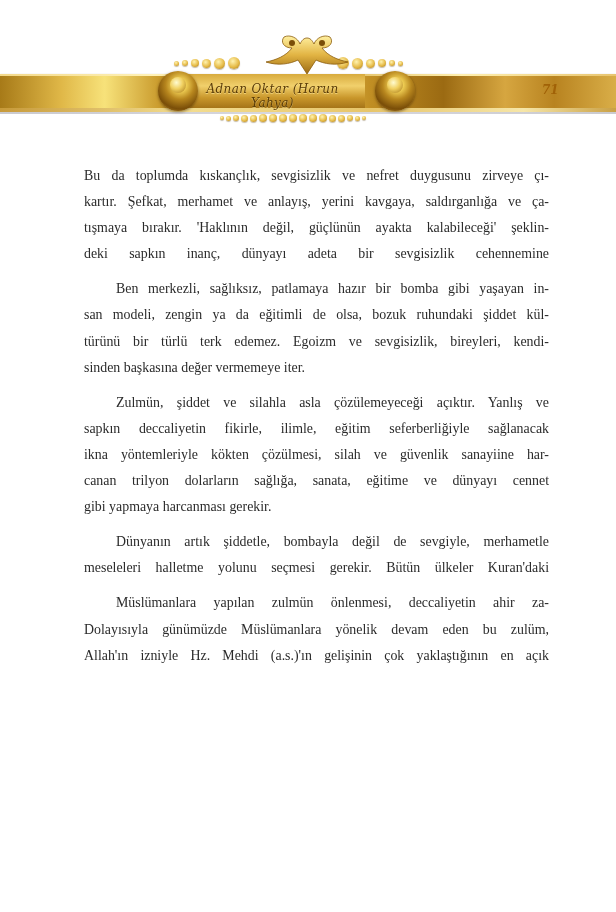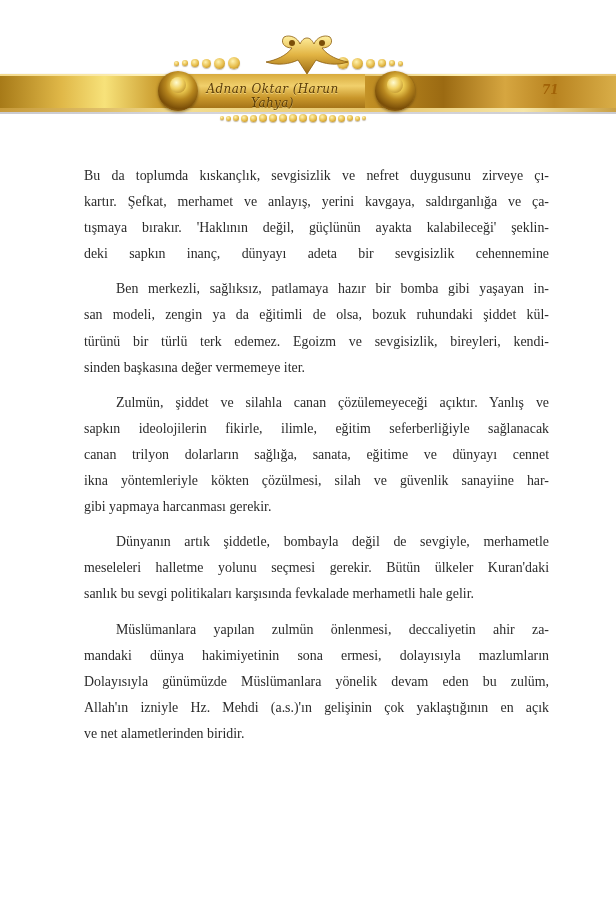--- a/index.html
+++ b/index.html
@@ -149,31 +149,28 @@
     <span class="line">tışmaya bırakır. 'Haklının değil, güçlünün ayakta kalabileceği' şeklin-</span>
     <span class="line">deki sapkın inanç, dünyayı adeta bir sevgisizlik cehennemine</span>
   </p>
   <p>
     <span class="line" style="padding-left:32px">Ben merkezli, sağlıksız, patlamaya hazır bir bomba gibi yaşayan in-</span>
     <span class="line">san modeli, zengin ya da eğitimli de olsa, bozuk ruhundaki şiddet kül-</span>
     <span class="line">türünü bir türlü terk edemez. Egoizm ve sevgisizlik, bireyleri, kendi-</span>
     <span class="line last">sinden başkasına değer vermemeye iter.</span>
   </p>
   <p>
-    <span class="line" style="padding-left:32px">Zulmün, şiddet ve silahla canan çözülemeyeceği açıktır. Yanlış ve</span>
-    <span class="line">sapkın ideolojilerin fikirle, ilimle, eğitim seferberliğiyle sağlanacak</span>
+    <span class="line" style="padding-left:32px">Zulmün, şiddet ve silahla asla çözülemeyeceği açıktır. Yanlış ve</span>
+    <span class="line">sapkın deccaliyetin fikirle, ilimle, eğitim seferberliğiyle sağlanacak</span>
+    <span class="line">ikna yöntemleriyle kökten çözülmesi, silah ve güvenlik sanayiine har-</span>
     <span class="line">canan trilyon dolarların sağlığa, sanata, eğitime ve dünyayı cennet</span>
-    <span class="line">ikna yöntemleriyle kökten çözülmesi, silah ve güvenlik sanayiine har-</span>
     <span class="line last">gibi yapmaya harcanması gerekir.</span>
   </p>
   <p>
     <span class="line" style="padding-left:32px">Dünyanın artık şiddetle, bombayla değil de sevgiyle, merhametle</span>
     <span class="line">meseleleri halletme yolunu seçmesi gerekir. Bütün ülkeler Kuran'daki</span>
-    <span class="line last">sanlık bu sevgi politikaları karşısında fevkalade merhametli hale gelir.</span>
   </p>
   <p>
     <span class="line" style="padding-left:32px">Müslümanlara yapılan zulmün önlenmesi, deccaliyetin ahir za-</span>
-    <span class="line">mandaki dünya hakimiyetinin sona ermesi, dolayısıyla mazlumların</span>
     <span class="line">Dolayısıyla günümüzde Müslümanlara yönelik devam eden bu zulüm,</span>
     <span class="line">Allah'ın izniyle Hz. Mehdi (a.s.)'ın gelişinin çok yaklaştığının en açık</span>
-    <span class="line last">ve net alametlerinden biridir.</span>
   </p>
 </div>
 
 </body></html>

